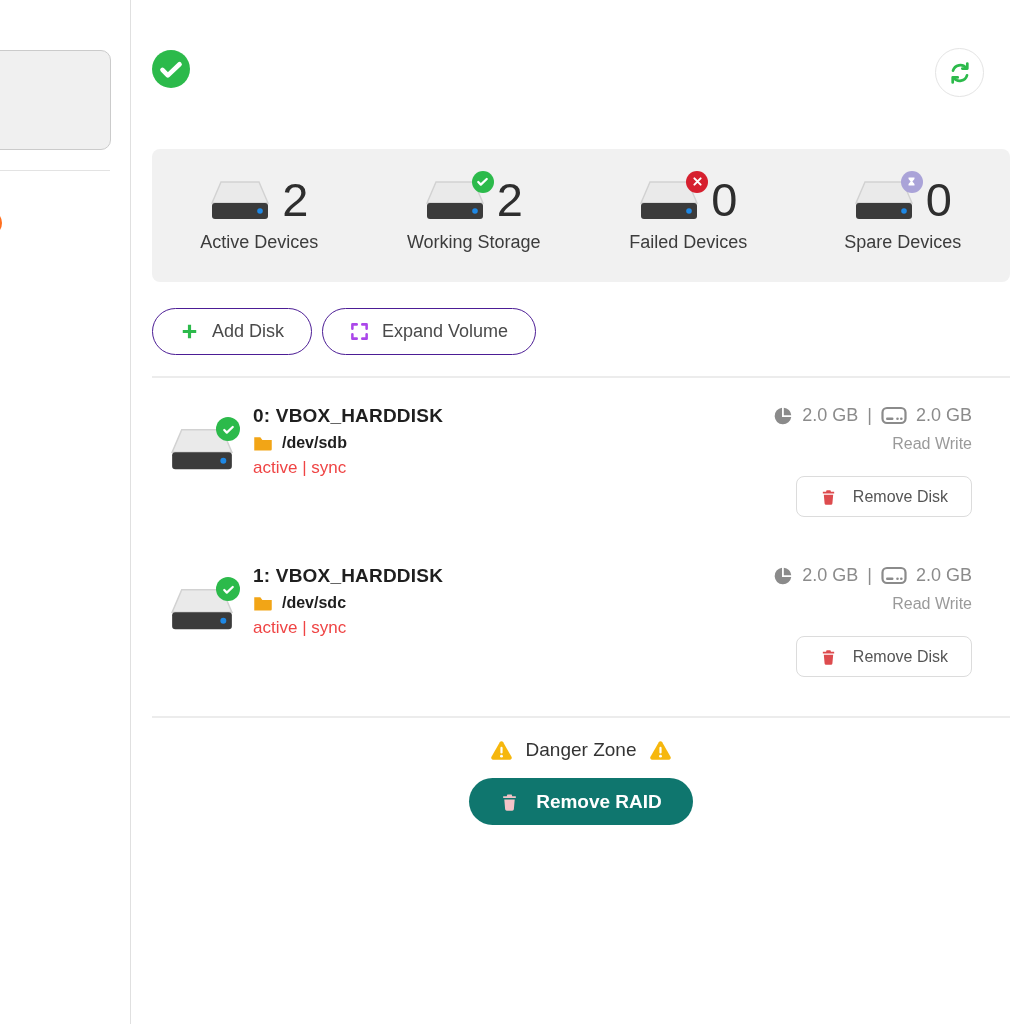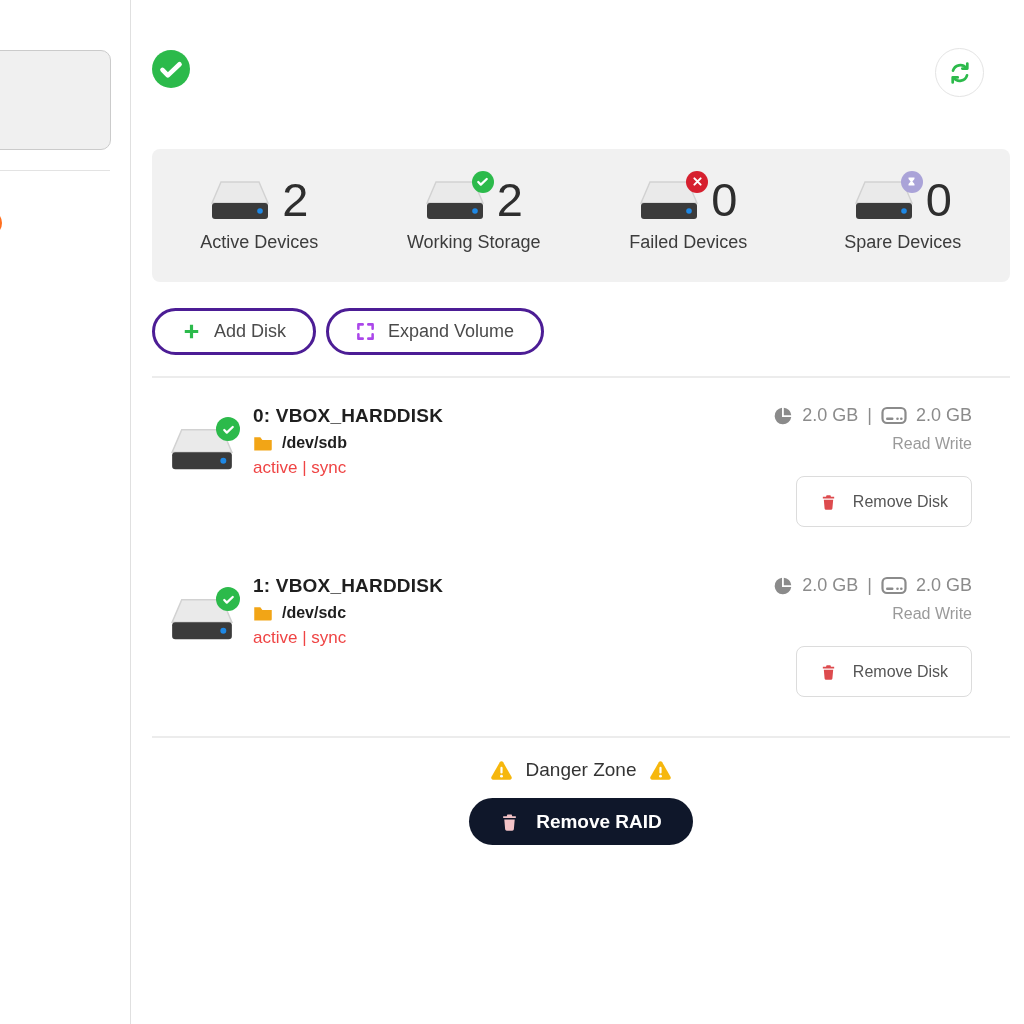--- a/index.html
+++ b/index.html
@@ -96,21 +96,21 @@
   .badge svg { width: 13px; height: 13px; }
   .badge.green { background: #2cba4b; }
   .badge.red { background: #d6202f; }
   .badge.lavender { background: #aaa3d8; }
   .stat-value { font-size: 47px; line-height: 0.92; color: #2e2e2e; font-weight: 400; }
   .stat-label { margin-top: 10px; font-size: 18px; color: #3c3c3c; }
 
   
   .actions-row { margin-top: 26px; display: flex; gap: 10px; }
   .pill {
-    height: 47px; border: 3px solid #4c1d95; border-radius: 24px;
+    height: 47px; border: 1px solid #4c1d95; border-radius: 24px;
     background: #fff; display: inline-flex; align-items: center;
     gap: 13px; padding: 0 27px; font-size: 18px; color: #4a4a4a;
     cursor: pointer;
     justify-content: center;
   }
   .pill svg { width: 19px; height: 19px; }
 
   .h-divider { margin-top: 21px; border-top: 2px solid #ececec; }
 
   
@@ -122,37 +122,37 @@
   .disk-title { font-size: 19px; font-weight: bold; color: #1f1f1f; letter-spacing: 0.2px; }
   .disk-path { margin-top: 7px; display: flex; align-items: center; gap: 9px; font-size: 16px; font-weight: bold; color: #1f1f1f; }
   .disk-path svg { width: 20px; height: 17px; }
   .disk-status { margin-top: 6px; font-size: 17px; color: #ef4444; }
   .disk-right { margin-left: auto; padding-right: 38px; display: flex; flex-direction: column; align-items: flex-end; }
   .cap-line { display: flex; align-items: center; gap: 9px; font-size: 18px; color: #8b8b8b; }
   .cap-line svg { display: block; }
   .cap-sep { color: #8b8b8b; }
   .disk-mode { margin-top: 9px; font-size: 16px; color: #9a9a9a; }
   .remove-disk-btn {
-    margin-top: 23px; height: 51px;
+    margin-top: 23px; height: 41px;
     border: 1px solid #dcdcdc; border-radius: 8px; background: #fff;
     display: inline-flex; align-items: center; gap: 16px;
     padding: 0 23px; font-size: 16px; color: #555; cursor: pointer;
   }
   .remove-disk-btn svg { width: 17px; height: 18px; color: #dd4b4e; }
   .disk-row.first { padding-bottom: 21px; }
 
   .bottom-divider { margin-top: 39px; border-top: 2px solid #ececec; }
 
   
   .danger { margin-top: 21px; display: flex; flex-direction: column; align-items: center; }
   .danger-title { display: flex; align-items: center; gap: 13px; font-size: 19px; color: #333; }
   .danger-title svg { width: 23px; height: 21px; }
   .remove-raid-btn {
     margin-top: 17px; height: 47px; border: none;
-    border-radius: 24px; background: #0f172a;
+    border-radius: 24px; background: #0f766e;
     display: inline-flex; align-items: center; gap: 17px;
     padding: 0 31px; font-size: 19px; font-weight: bold; color: #fff;
     cursor: pointer; font-family: "Liberation Sans", sans-serif;
   }
   .remove-raid-btn svg { width: 19px; height: 20px; color: #f3c3c7; }
 </style>
 </head>
 <body>
 
 <svg width="0" height="0" style="position:absolute">

